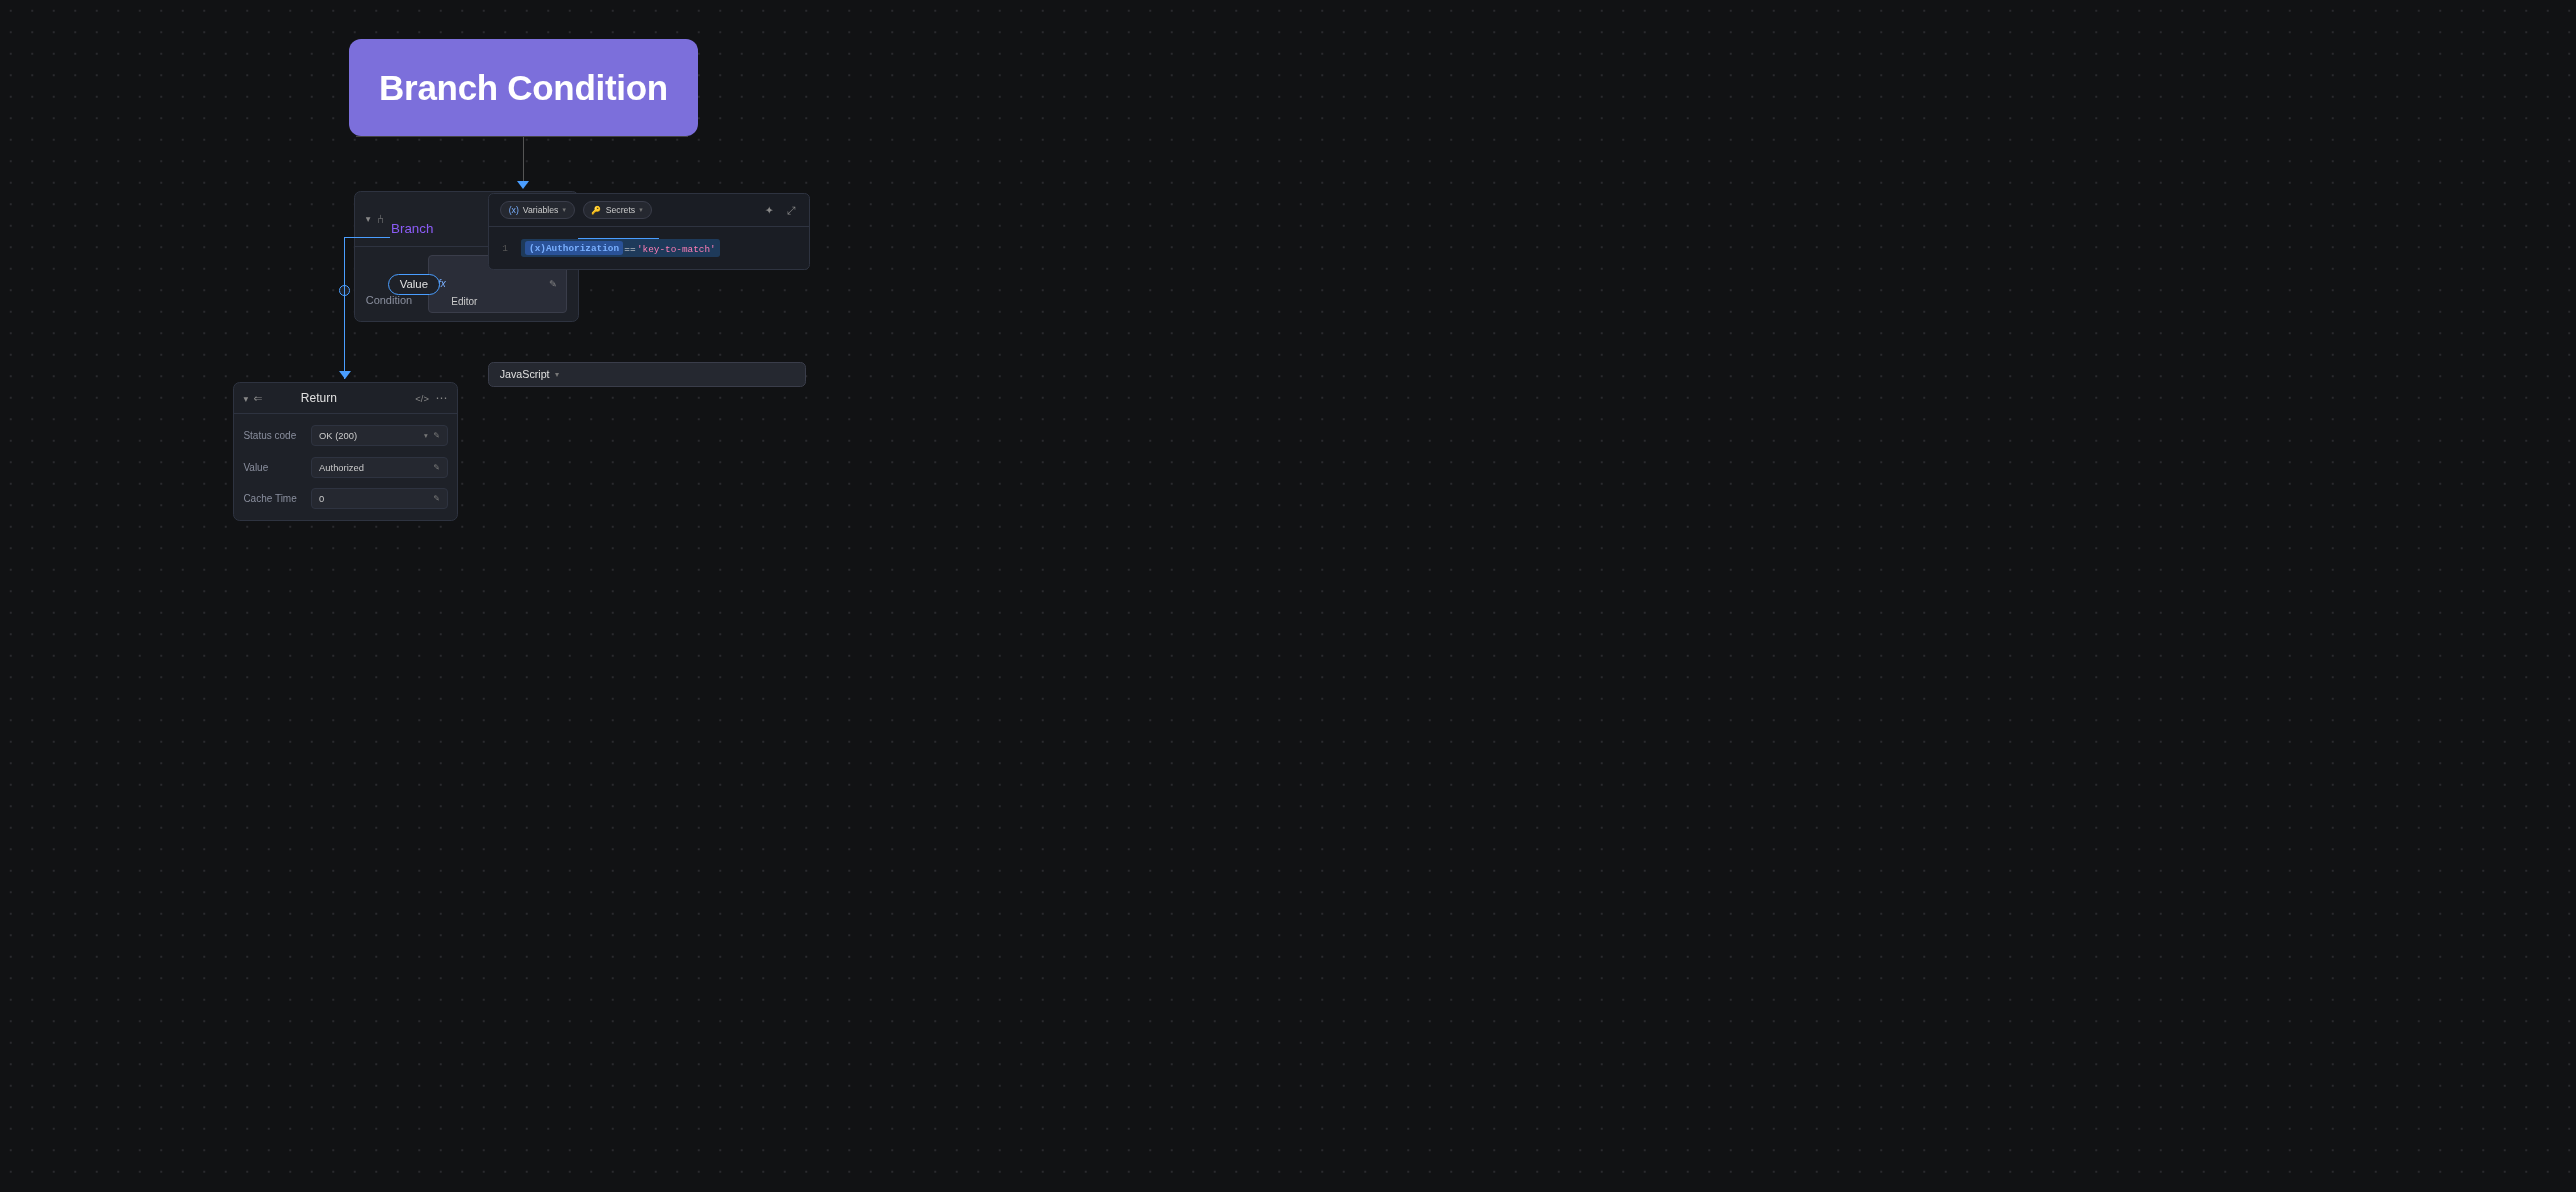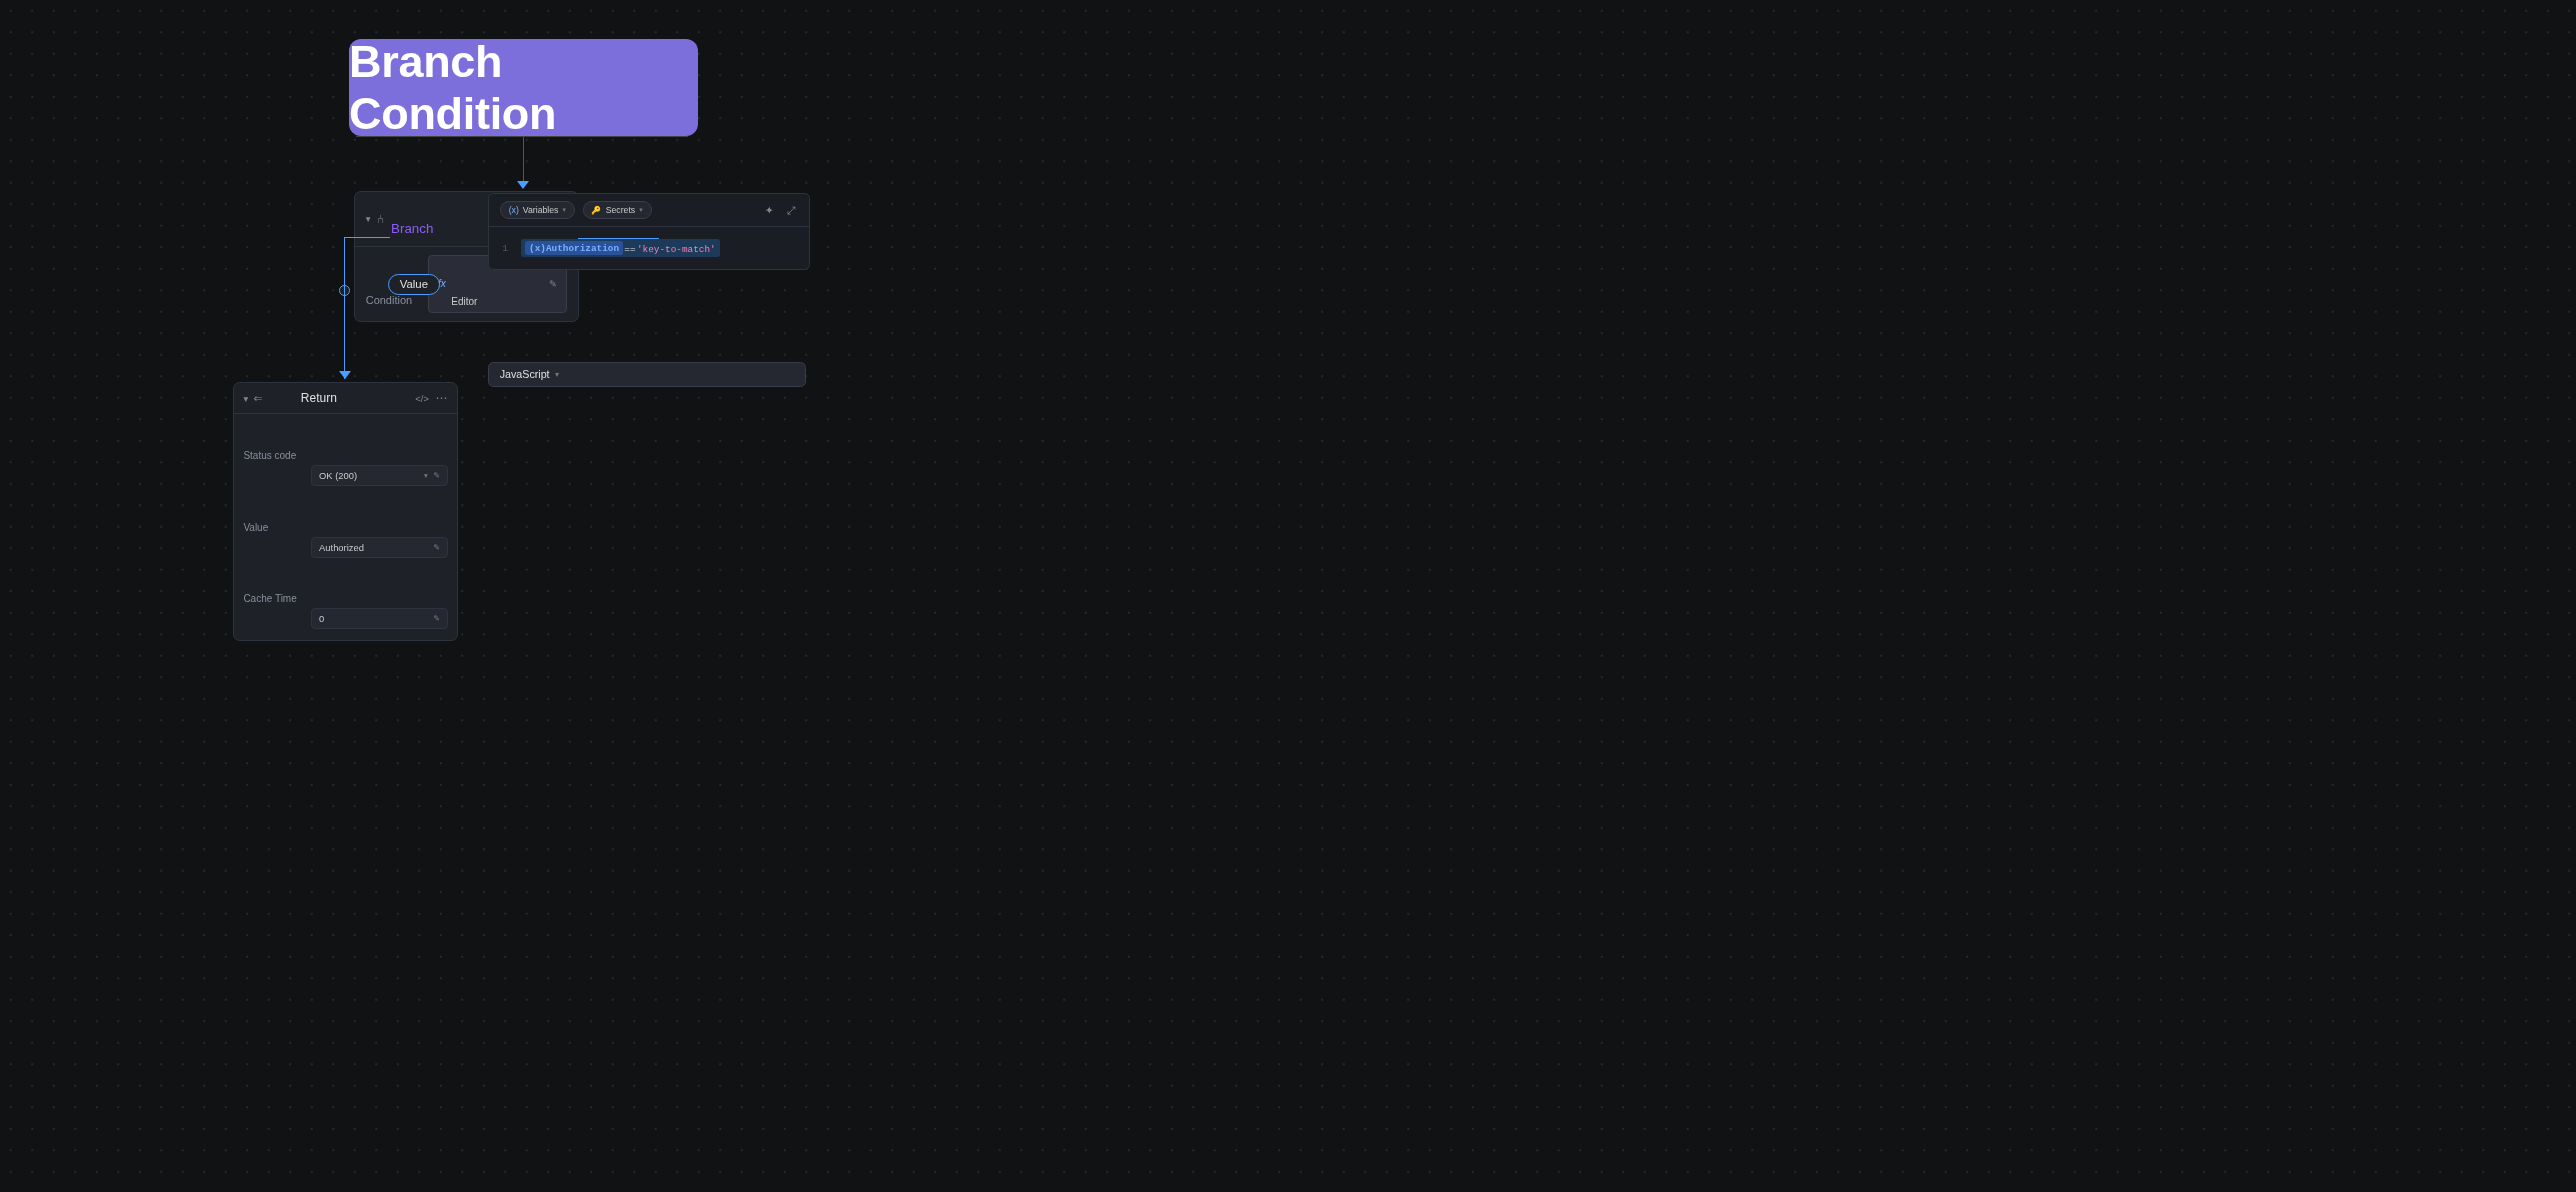--- a/index.html
+++ b/index.html
@@ -29,21 +29,21 @@
       height: 97px;
       background: #7c6fdb;
       border-radius: 12px;
       display: flex;
       align-items: center;
       justify-content: center;
     }
 
     .branch-condition-title {
       color: #ffffff;
-      font-size: 45px;
+      font-size: 35px;
       font-weight: 700;
       letter-spacing: -0.3px;
     }
 
     
     .connector-line-v1 {
       position: absolute;
       left: 523px;
       top: 136px;
       width: 1.3px;
@@ -290,21 +290,20 @@
 
     .return-row-value {
       display: flex;
       align-items: center;
       flex: 1;
       background: #252830;
       border: 0.7px solid #2e3340;
       border-radius: 4px;
       padding: 4px 6.7px;
       gap: 5.4px;
-      margin-top: 40px;
     }
 
     .return-row-value-text {
       color: #cccccc;
       font-size: 9.4px;
       flex: 1;
     }
 
     .return-edit-icon {
       color: #777;

